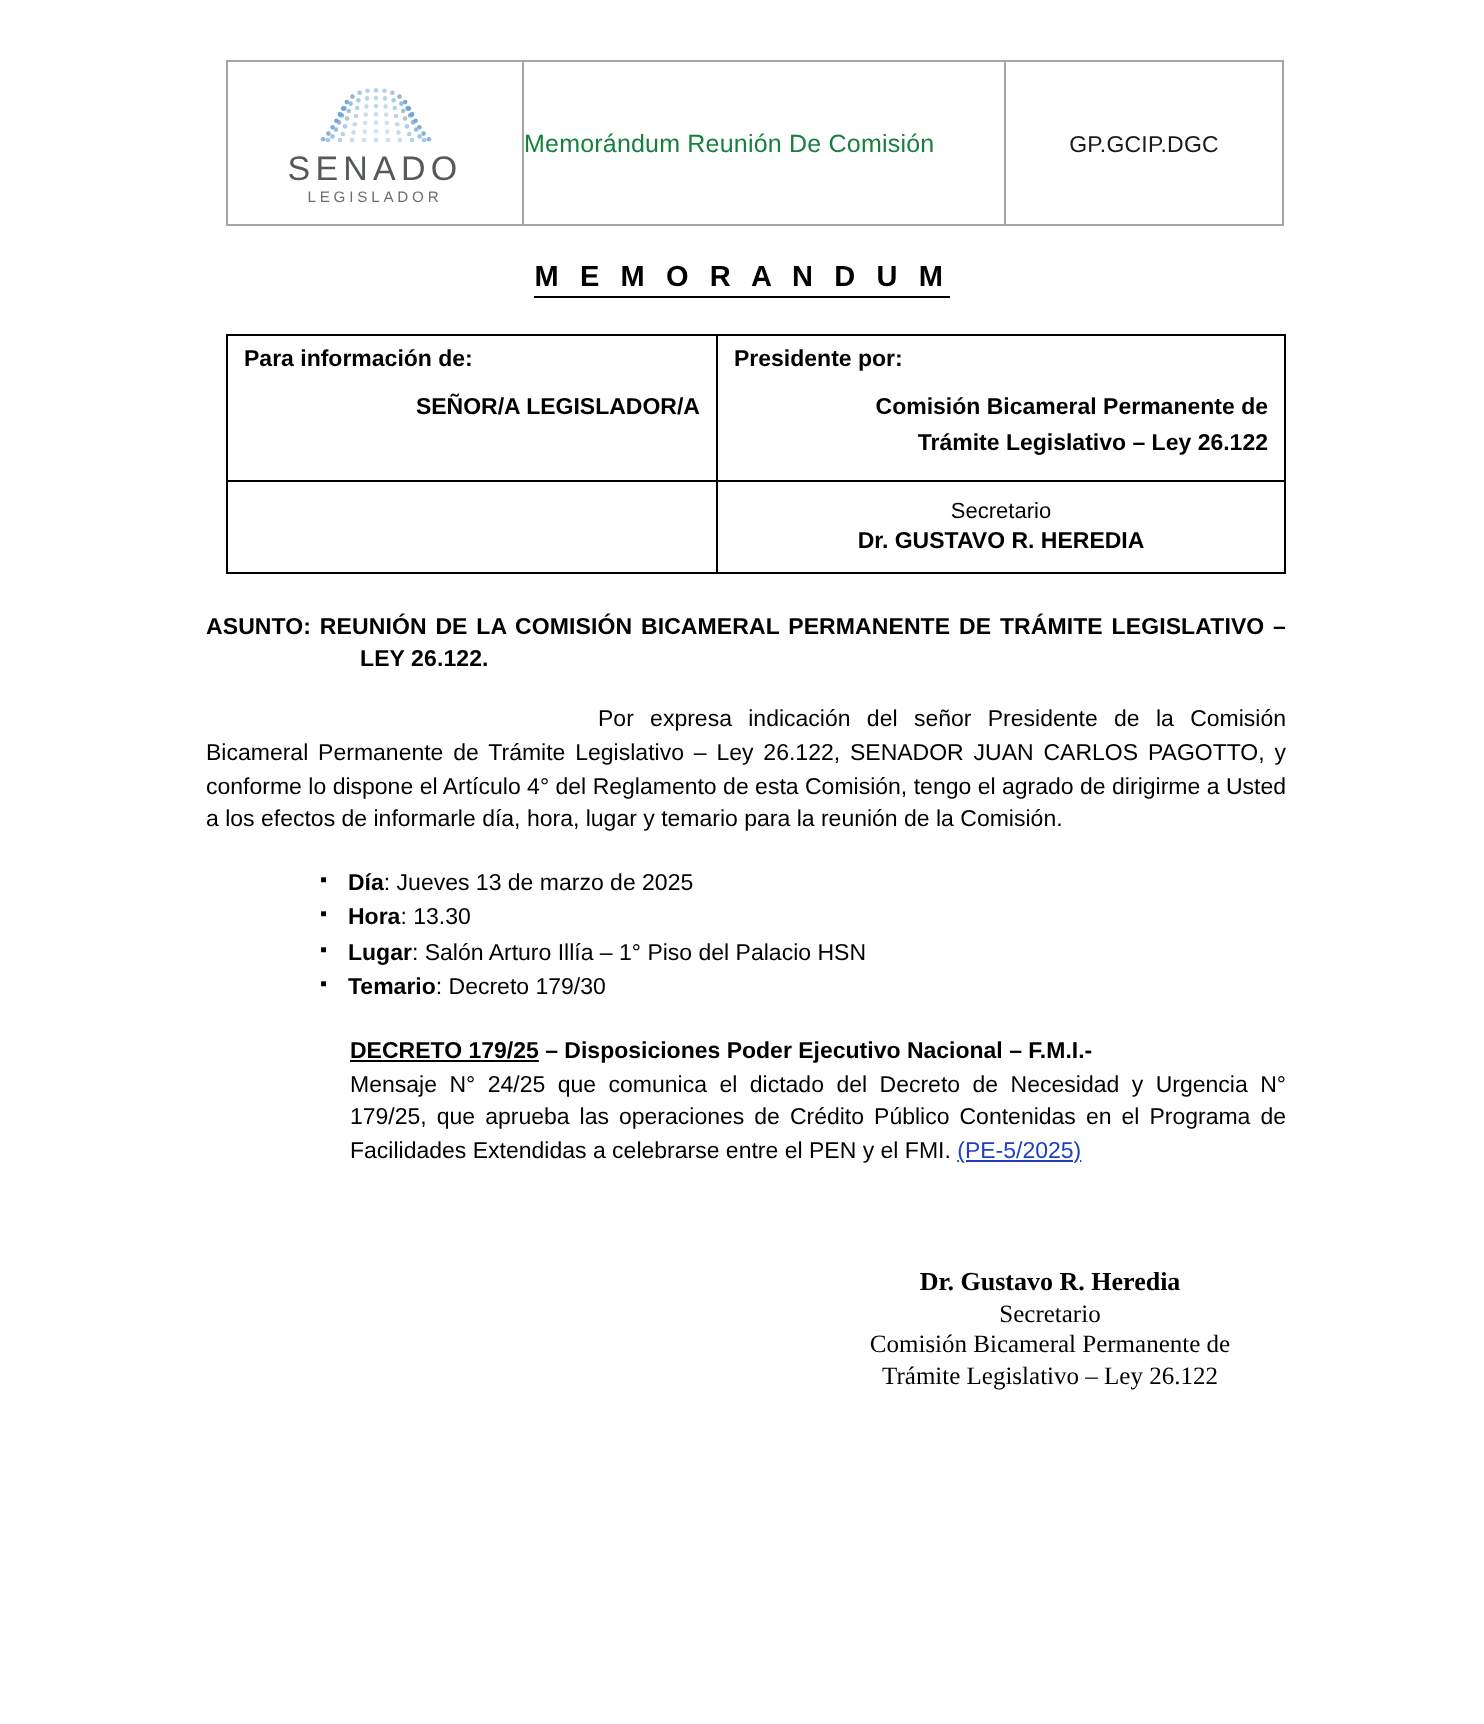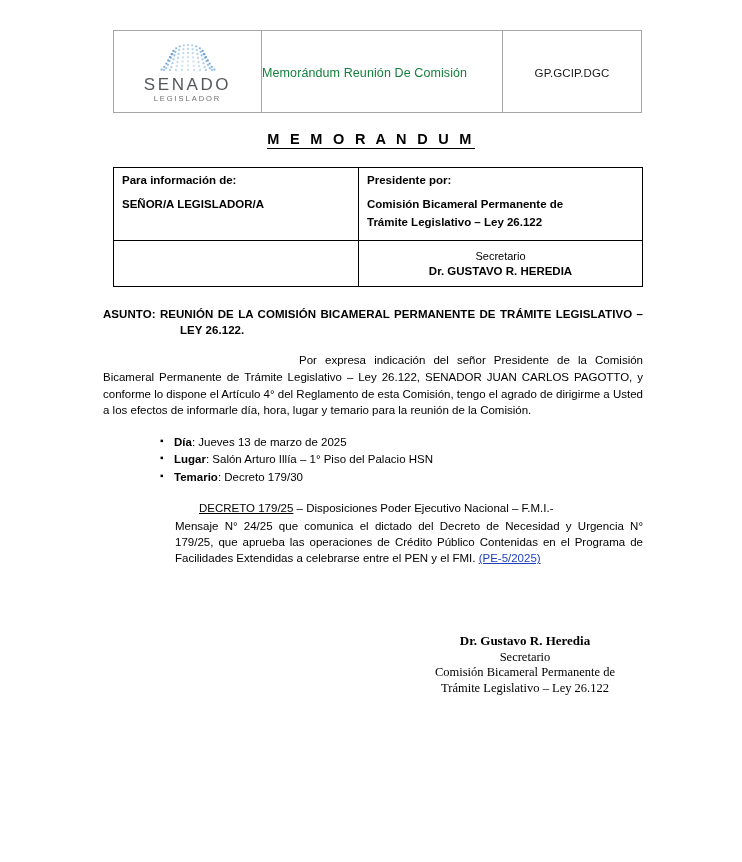--- a/index.html
+++ b/index.html
@@ -116,21 +116,21 @@
 
   .lbl {
     font-size: 11.5px;
     font-weight: bold;
     display: block;
     margin-bottom: 11px;
   }
   .val-center {
     font-size: 11.5px;
     font-weight: bold;
-    text-align: left;
+    text-align: right;
     display: block;
     line-height: 1.35;
     margin-bottom: 2px;
   }
   .sec-role {
     font-size: 11px;
     font-weight: normal;
     text-align: center;
     display: block;
     line-height: 1.35;
@@ -199,24 +199,23 @@
   .bullets b { font-weight: bold; }
 
   .decreto-block {
     margin-top: 14px;
     padding-left: 72px;
     font-size: 11.5px;
     line-height: 1.42;
     text-align: justify;
   }
   .decreto-head {
-    font-weight: normal;
+    font-weight: bold;
     display: block;
     margin-bottom: 1px;
-    margin-left: 24px;
   }
   .decreto-head .dec-num {
     text-decoration: underline;
   }
   .decreto-body { display: block; }
   .pe-link {
     color: #1e3fbf;
     text-decoration: underline;
   }
 
@@ -393,20 +392,23 @@
       <span>REUNIÓN DE LA COMISIÓN BICAMERAL PERMANENTE DE TRÁMITE LEGISLATIVO – LEY 26.122.</span>
     </div>
 
     <div class="para">Por expresa indicación del señor Presidente de la Comisión Bicameral Permanente de Trámite Legislativo – Ley 26.122, SENADOR JUAN CARLOS PAGOTTO, y conforme lo dispone el Artículo 4° del Reglamento de esta Comisión, tengo el agrado de dirigirme a Usted a los efectos de informarle día, hora, lugar y temario para la reunión de la Comisión.</div>
 
     <ul class="bullets">
       <li>
         <b>Día</b><span>: Jueves 13 de marzo de 2025</span>
       </li>
       <li>
+        <b>Hora</b><span>: 13.30</span>
+      </li>
+      <li>
         <b>Lugar</b><span>: Salón Arturo Illía – 1° Piso del Palacio HSN</span>
       </li>
       <li>
         <b>Temario</b><span>: Decreto 179/30</span>
       </li>
     </ul>
 
     <div class="decreto-block">
       <span class="decreto-head"><span class="dec-num">DECRETO 179/25</span><span> – Disposiciones Poder Ejecutivo Nacional – F.M.I.-</span></span>
       <span class="decreto-body"><span>Mensaje N° 24/25 que comunica el dictado del Decreto de Necesidad y Urgencia N° 179/25, que aprueba las operaciones de Crédito Público Contenidas en el Programa de Facilidades Extendidas a celebrarse entre el PEN y el FMI. </span><a class="pe-link" href="#">(PE-5/2025)</a></span>

